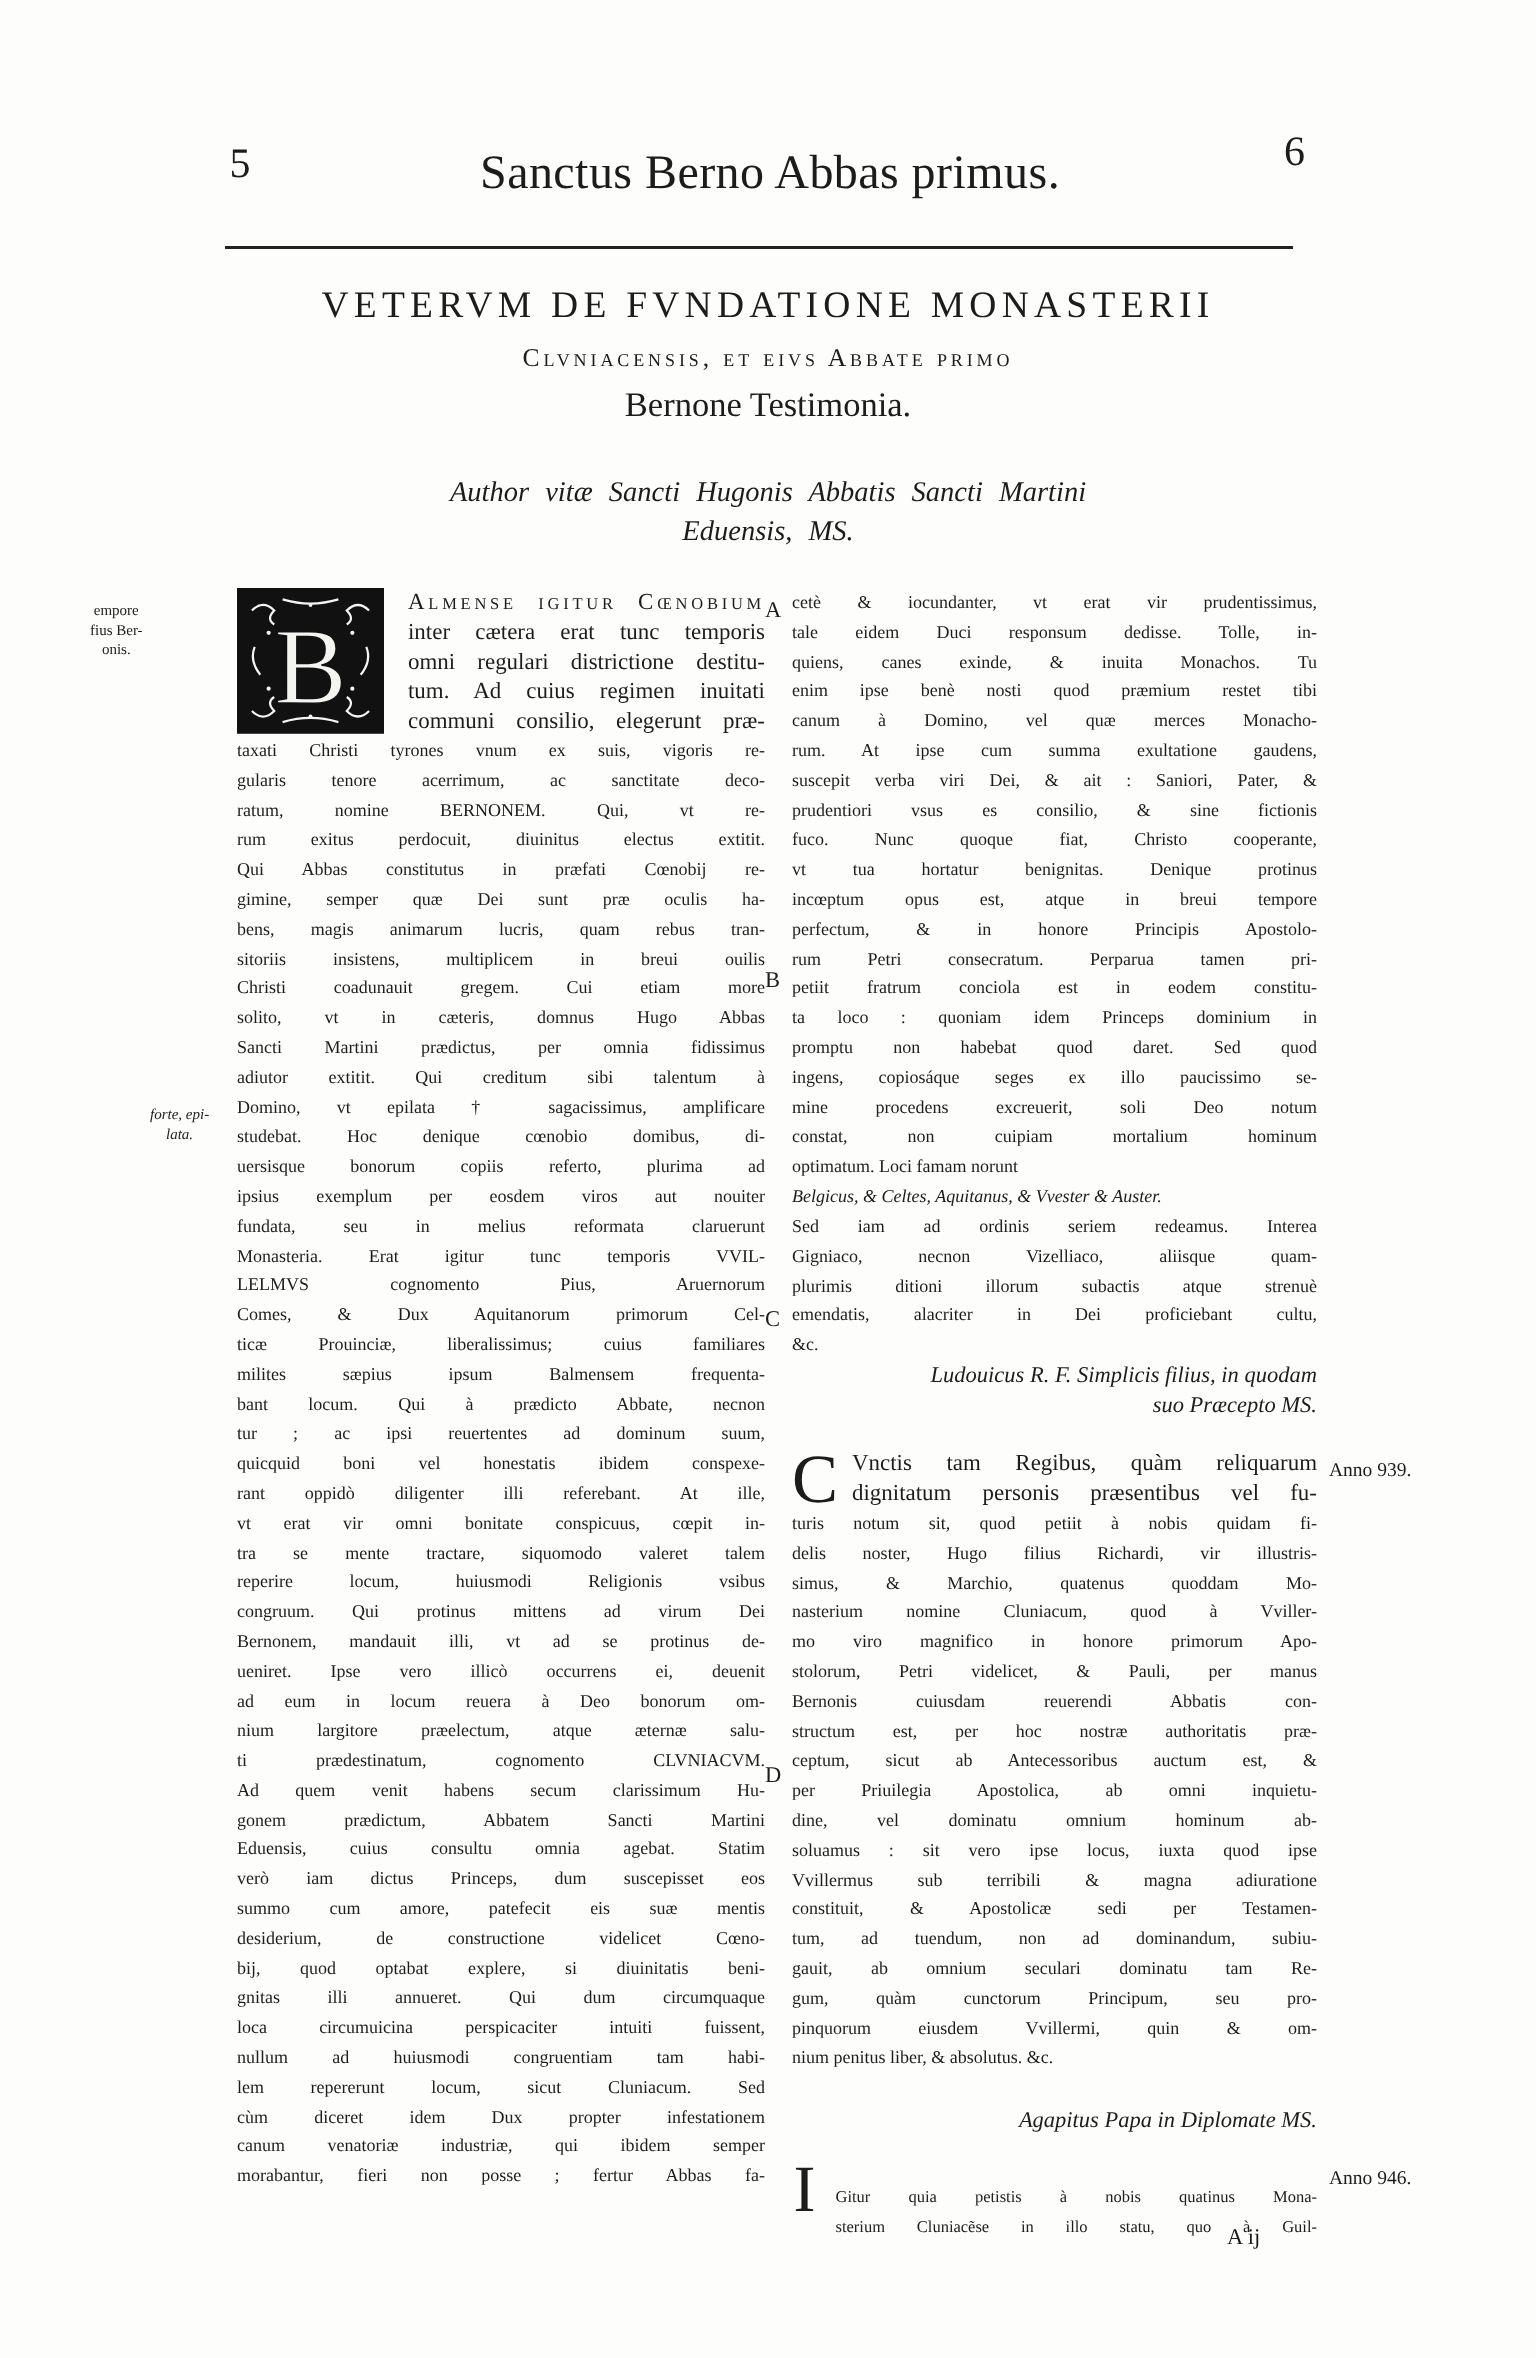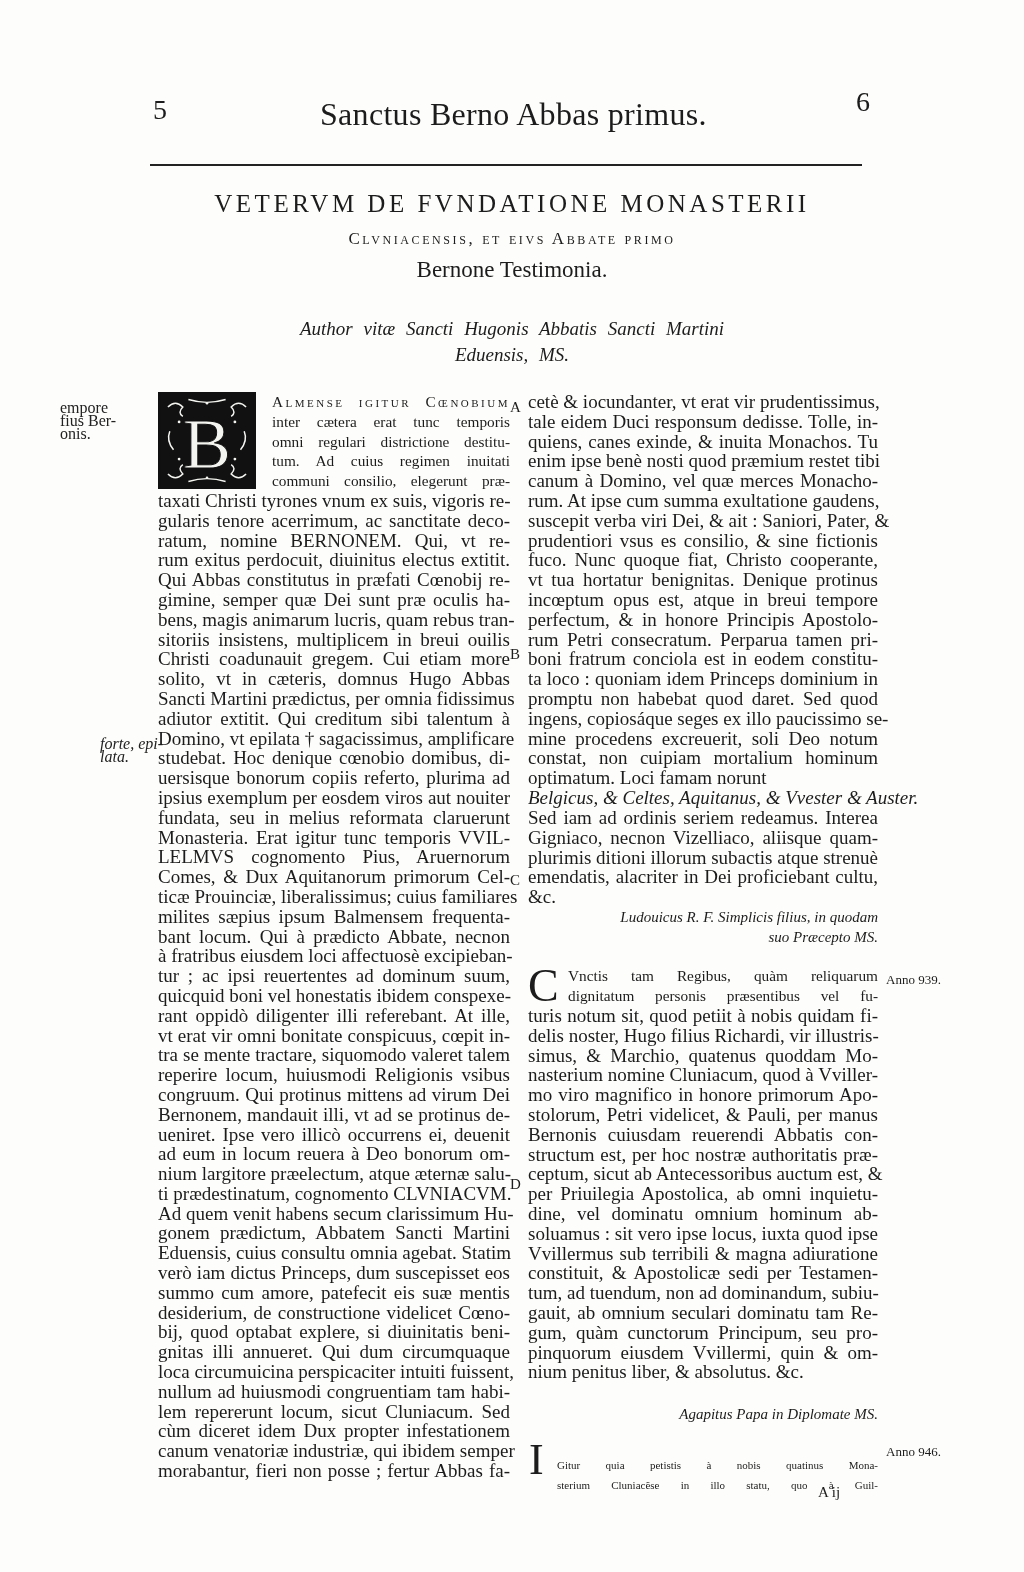--- a/index.html
+++ b/index.html
@@ -10,33 +10,33 @@
     .rh-left { position: absolute; left: 153px; top: 10px; font-size: 28px; }
     .rh-title { position: absolute; left: 320px; top: 0; font-size: 32px; letter-spacing: 0.3px; margin-top: 12px; }
     .rh-right { position: absolute; left: 856px; top: 2px; font-size: 28px; }
     .head-rule { position: absolute; left: 150px; top: 164px; width: 712px; height: 2px; background: #222; }
 
     .main-title { position: absolute; top: 190px; left: 0; width: 1024px; text-align: center; font-size: 25px; letter-spacing: 3.5px; }
     .sub-title { position: absolute; top: 229px; left: 0; width: 1024px; text-align: center; font-size: 17px; letter-spacing: 2.6px; font-variant: small-caps; }
     .sub-title2 { position: absolute; top: 257px; left: 0; width: 1024px; text-align: center; font-size: 23px; }
     .author-line { position: absolute; top: 316px; left: 0; width: 1024px; text-align: center; font-size: 19px; font-style: italic; word-spacing: 6px; line-height: 26px; }
 
-    .col { position: absolute; font-size: 19px; line-height: 19.8px; text-align: justify; }
+    .col { position: absolute; font-size: 12px; line-height: 19.8px; text-align: justify; }
     .col .ln { display: block; height: 19.8px; white-space: nowrap; text-align-last: justify; text-align: justify; }
     .col .ln.last { text-align-last: left; }
     .col-left { left: 158px; top: 392px; width: 352px; }
     .col-right { left: 528px; top: 392px; width: 350px; }
 
     .dropcap-b { position: absolute; left: 158px; top: 392px; width: 98px; height: 97px; background: #111; border: 2px solid #111; }
     .dropcap-b svg { width: 100%; height: 100%; display: block; }
     .indent-lines { position: absolute; left: 272px; top: 392px; width: 238px; font-size: 15.3px; line-height: 19.8px; }
     .indent-lines .ln { display: block; height: 19.8px; white-space: nowrap; text-align: justify; text-align-last: justify; }
     .sc { font-variant: small-caps; letter-spacing: 2.5px; }
 
-    .sidenote { position: absolute; font-size: 16px; line-height: 13px; color: #222; }
+    .sidenote { position: absolute; font-size: 10px; line-height: 13px; color: #222; text-align: center; }
     .letter-mark { position: absolute; font-size: 15px; }
 
     .italic-ln { font-style: italic; }
     .heading-it { position: absolute; text-align: right; font-style: italic; font-size: 15px; line-height: 20px; }
 
     .dropcap-c { position: absolute; left: 528px; top: 966px; font-size: 46px; line-height: 40px; }
     .dropcap-i { position: absolute; left: 529px; top: 1440px; font-size: 44px; line-height: 40px; }
     .c-lines { position: absolute; left: 568px; top: 966px; width: 310px; font-size: 15.3px; line-height: 19.8px; }
     .c-lines .ln, .i-lines .ln { display: block; height: 19.8px; white-space: nowrap; text-align: justify; text-align-last: justify; }
     .i-lines { position: absolute; left: 557px; top: 1456px; width: 321px; font-size: 11px; line-height: 19.8px; }
@@ -126,21 +126,20 @@
     <span class="ln">studebat. Hoc denique cœnobio domibus, di-</span>
     <span class="ln">uersisque bonorum copiis referto, plurima ad</span>
     <span class="ln">ipsius exemplum per eosdem viros aut nouiter</span>
     <span class="ln">fundata, seu in melius reformata claruerunt</span>
     <span class="ln">Monasteria. Erat igitur tunc temporis VVIL-</span>
     <span class="ln">LELMVS cognomento Pius, Aruernorum</span>
     <span class="ln">Comes, &amp; Dux Aquitanorum primorum Cel-</span>
     <span class="ln">ticæ Prouinciæ, liberalissimus; cuius familiares</span>
     <span class="ln">milites sæpius ipsum Balmensem frequenta-</span>
     <span class="ln">bant locum. Qui à prædicto Abbate, necnon</span>
-    <span class="ln">à fratribus eiusdem loci affectuosè excipieban-</span>
     <span class="ln">tur ; ac ipsi reuertentes ad dominum suum,</span>
     <span class="ln">quicquid boni vel honestatis ibidem conspexe-</span>
     <span class="ln">rant oppidò diligenter illi referebant. At ille,</span>
     <span class="ln">vt erat vir omni bonitate conspicuus, cœpit in-</span>
     <span class="ln">tra se mente tractare, siquomodo valeret talem</span>
     <span class="ln">reperire locum, huiusmodi Religionis vsibus</span>
     <span class="ln">congruum. Qui protinus mittens ad virum Dei</span>
     <span class="ln">Bernonem, mandauit illi, vt ad se protinus de-</span>
     <span class="ln">ueniret. Ipse vero illicò occurrens ei, deuenit</span>
     <span class="ln">ad eum in locum reuera à Deo bonorum om-</span>
@@ -169,21 +168,21 @@
     <span class="ln">enim ipse benè nosti quod præmium restet tibi</span>
     <span class="ln">canum à Domino, vel quæ merces Monacho-</span>
     <span class="ln">rum. At ipse cum summa exultatione gaudens,</span>
     <span class="ln">suscepit verba viri Dei, &amp; ait : Saniori, Pater, &amp;</span>
     <span class="ln">prudentiori vsus es consilio, &amp; sine fictionis</span>
     <span class="ln">fuco. Nunc quoque fiat, Christo cooperante,</span>
     <span class="ln">vt tua hortatur benignitas. Denique protinus</span>
     <span class="ln">incœptum opus est, atque in breui tempore</span>
     <span class="ln">perfectum, &amp; in honore Principis Apostolo-</span>
     <span class="ln">rum Petri consecratum. Perparua tamen pri-</span>
-    <span class="ln">boni fratrum conciola est in eodem constitu-</span>
+    <span class="ln">petiit fratrum conciola est in eodem constitu-</span>
     <span class="ln">ta loco : quoniam idem Princeps dominium in</span>
     <span class="ln">promptu non habebat quod daret. Sed quod</span>
     <span class="ln">ingens, copiosáque seges ex illo paucissimo se-</span>
     <span class="ln">mine procedens excreuerit, soli Deo notum</span>
     <span class="ln">constat, non cuipiam mortalium hominum</span>
     <span class="ln last">optimatum. Loci famam norunt</span>
   </div>
 <div class="col col-right" style="top:788px;">
   <span class="ln last italic-ln">Belgicus, &amp; Celtes, Aquitanus, &amp; Vvester &amp; Auster.</span>
 </div>

